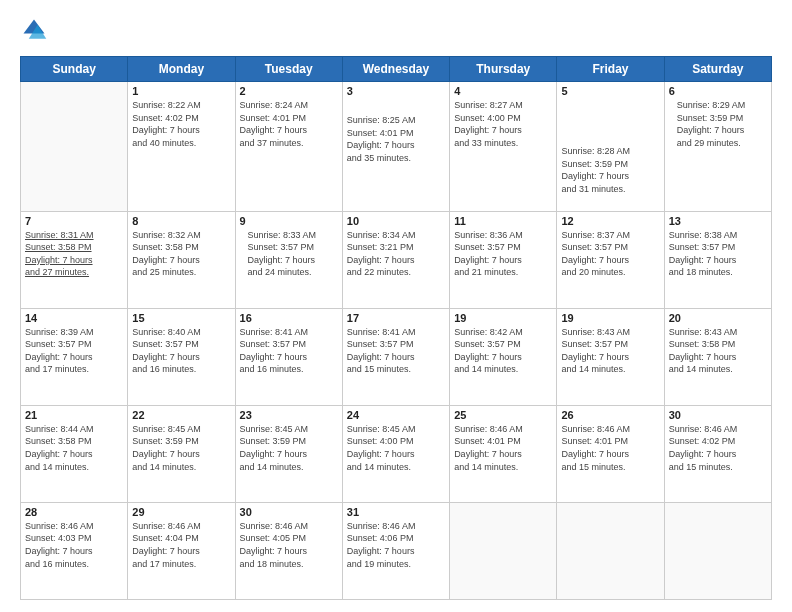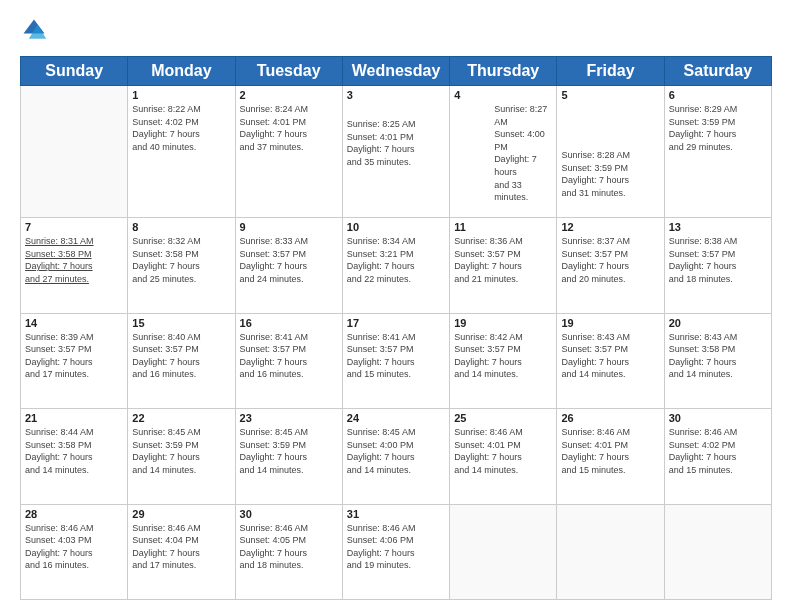--- a/index.html
+++ b/index.html
@@ -65,21 +65,21 @@
     .calendar {
       flex: 1;
       border: 1px solid #ccc;
       border-collapse: collapse;
       width: 100%;
       table-layout: fixed;
     }
     .calendar th {
       background: #2a6db5;
       color: #fff;
-      font-size: 16px;
+      font-size: 12px;
       font-weight: bold;
       padding: 5px 4px;
       border: 1px solid #1a5a9a;
     }
     .calendar td {
       border: 1px solid #ccc;
       vertical-align: top;
       padding: 3px 4px;
       font-size: 9.5px;
       color: #333;
@@ -155,35 +155,35 @@
           </td>
           <td>
             <span class="day-number">3</span>
             <div class="day-info" style="white-space: pre-line; margin-top: 17px;">Sunrise: 8:25 AM
 Sunset: 4:01 PM
 Daylight: 7 hours
 and 35 minutes.</div>
           </td>
           <td>
             <span class="day-number">4</span>
-            <div class="day-info" style="white-space: pre-line; margin-left: 40px;">Sunrise: 8:27 AM
+            <div class="day-info" style="white-space: pre-line;">Sunrise: 8:27 AM
 Sunset: 4:00 PM
 Daylight: 7 hours
 and 33 minutes.</div>
           </td>
           <td>
             <span class="day-number">5</span>
             <div class="day-info" style="white-space: pre-line; margin-top: 48px;">Sunrise: 8:28 AM
 Sunset: 3:59 PM
 Daylight: 7 hours
 and 31 minutes.</div>
           </td>
           <td>
             <span class="day-number">6</span>
-            <div class="day-info" style="white-space: pre-line;">Sunrise: 8:29 AM
+            <div class="day-info" style="white-space: pre-line; margin-left: 8px;">Sunrise: 8:29 AM
 Sunset: 3:59 PM
 Daylight: 7 hours
 and 29 minutes.</div>
           </td>
         </tr>
         <tr class="week-row">
           <td>
             <span class="day-number">7</span>
             <div class="day-info" style="white-space: pre-line; text-decoration: underline;">Sunrise: 8:31 AM
 Sunset: 3:58 PM
@@ -192,21 +192,21 @@
           </td>
           <td>
             <span class="day-number">8</span>
             <div class="day-info" style="white-space: pre-line;">Sunrise: 8:32 AM
 Sunset: 3:58 PM
 Daylight: 7 hours
 and 25 minutes.</div>
           </td>
           <td>
             <span class="day-number">9</span>
-            <div class="day-info" style="white-space: pre-line;">Sunrise: 8:33 AM
+            <div class="day-info" style="white-space: pre-line; margin-left: 8px;">Sunrise: 8:33 AM
 Sunset: 3:57 PM
 Daylight: 7 hours
 and 24 minutes.</div>
           </td>
           <td>
             <span class="day-number">10</span>
             <div class="day-info" style="white-space: pre-line;">Sunrise: 8:34 AM
 Sunset: 3:21 PM
 Daylight: 7 hours
 and 22 minutes.</div>

